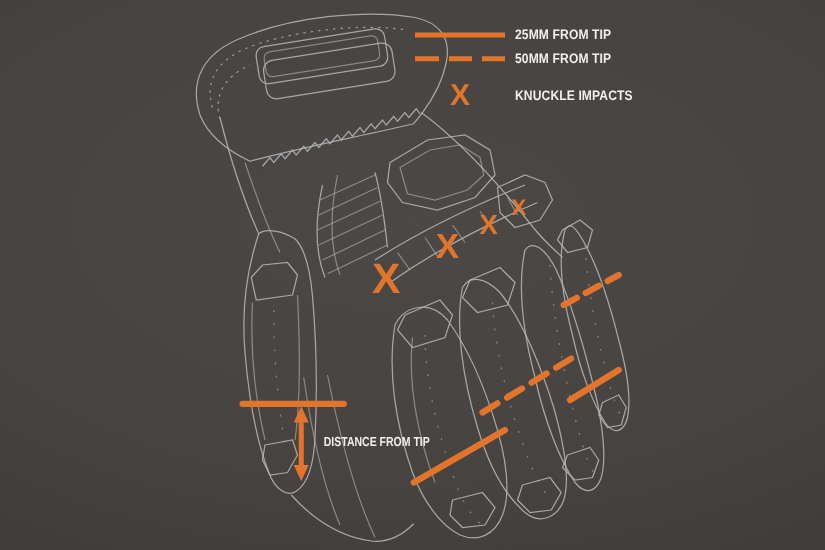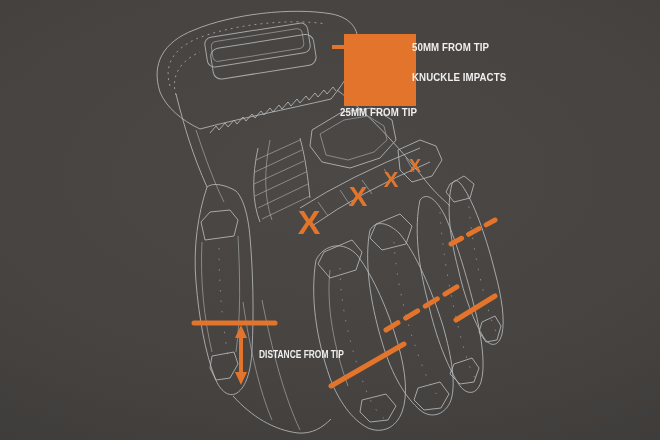--- a/index.html
+++ b/index.html
@@ -24,21 +24,21 @@
   .ann .dashpk  { stroke-dasharray:12 8; }
   .ann text.xmark {
     fill:#E2752B; font-family:"Liberation Sans", sans-serif;
     font-weight:bold; text-anchor:middle;
   }
   .ann polygon { fill:#E2752B; }
 
   
   .legend { position:absolute; left:332px; top:22px; }
   .legend-row { position:absolute; left:0; display:flex; align-items:center; white-space:nowrap; }
-  .row-25 { top:12px;flex-direction:column; }
+  .row-25 { top:0; }
   .row-50 { top:19px;justify-content:space-between; }
   .row-kn { top:40px; height:30px; }
   .swatch { width:72px; height:4px; flex:0 0 72px; }
   .swatch.solid  { background:#E2752B; }
   .swatch.dashed { background:repeating-linear-gradient(90deg,#E2752B 0 19px,transparent 19px 27px); }
   .xglyph { flex:0 0 72px; text-align:center; color:#E2752B; font-weight:bold;
             font-size:24px; line-height:30px; }
   .legend-label {
     margin-left:8px; color:#EFEFEF; font-weight:bold; font-size:11px;
     letter-spacing:.1px; transform:scaleX(.88); transform-origin:0 50%;

